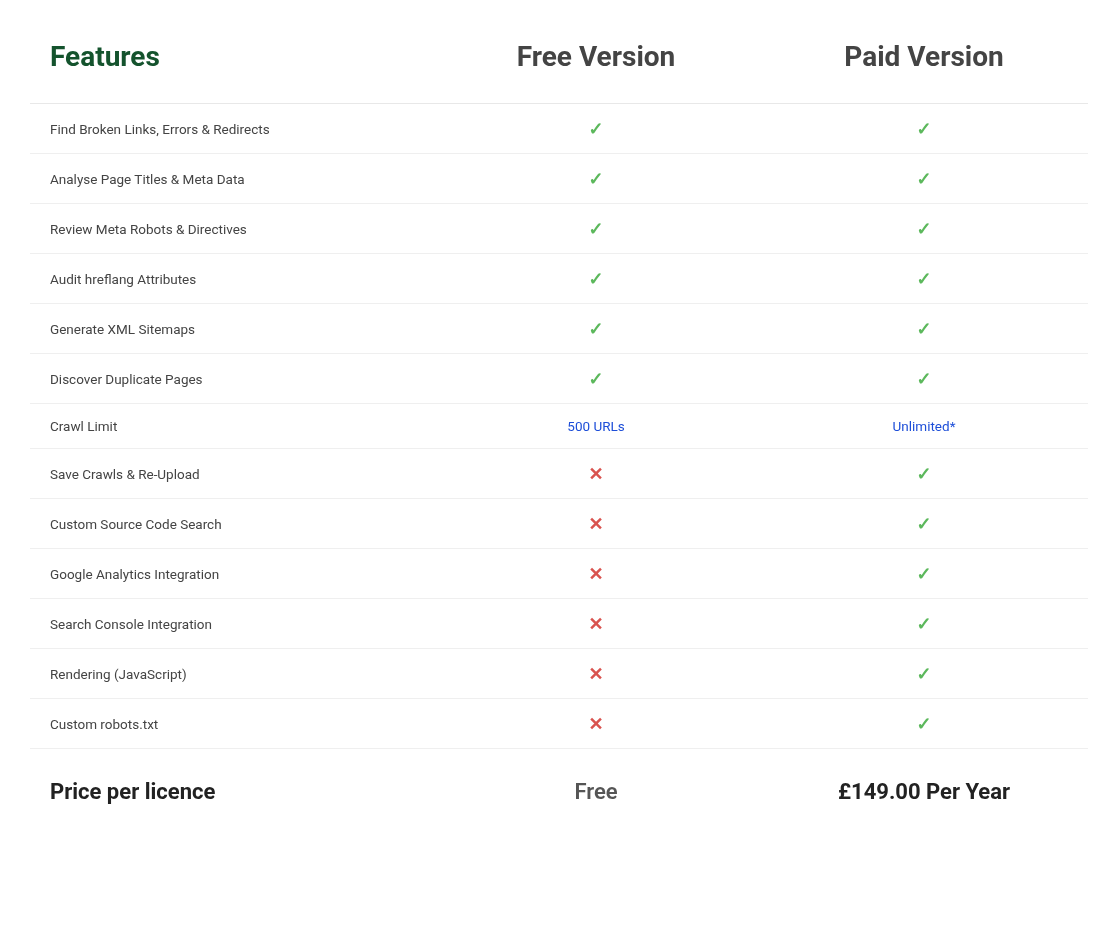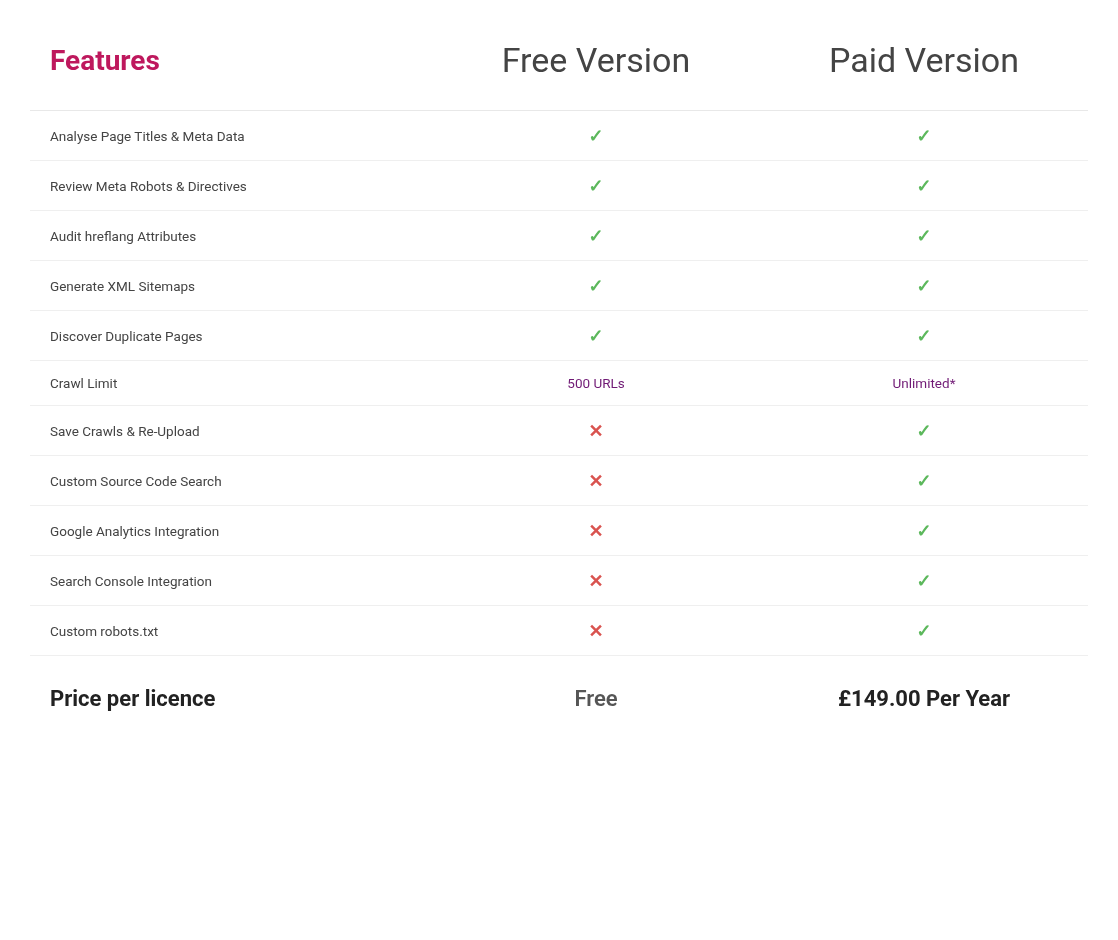--- a/index.html
+++ b/index.html
@@ -13,30 +13,30 @@
       max-width: 1118px;
       margin: 0 auto;
       padding: 20px 30px;
     }
     .comparison-table {
       width: 100%;
       border-collapse: collapse;
     }
     .comparison-table thead tr th {
       padding: 20px 20px 30px 20px;
-      font-size: 34px;
-      font-weight: 400;
+      font-size: 28px;
+      font-weight: 700;
       color: #444;
       border-bottom: 1px solid #e8e8e8;
     }
     .comparison-table thead tr th:first-child {
       text-align: left;
       font-size: 28px;
       font-weight: 700;
-      color: #be185d;
+      color: #14532d;
     }
     .comparison-table tbody tr td {
       padding: 14px 20px;
       border-bottom: 1px solid #efefef;
       color: #555;
       font-size: 13.5px;
     }
     .comparison-table tbody tr td:first-child {
       color: #444;
     }
@@ -47,21 +47,21 @@
       color: #5cb85c;
       font-size: 18px;
       font-weight: bold;
     }
     .cross-icon {
       color: #d9534f;
       font-size: 18px;
       font-weight: bold;
     }
     .text-value {
-      color: #701a75;
+      color: #1d4ed8;
       font-size: 13.5px;
     }
     .footer-row td {
       border-bottom: none !important;
       padding-top: 30px !important;
     }
     .footer-row td:first-child {
       vertical-align: top;
     }
     .price-label {
@@ -98,20 +98,25 @@
 <div class="container">
   <table class="comparison-table">
     <thead>
       <tr>
         <th class="col-feature">Features</th>
         <th class="col-free">Free Version</th>
         <th class="col-paid">Paid Version</th>
       </tr>
     </thead>
     <tbody id="table-body">
+    <tr>
+          <td>Find Broken Links, Errors &amp; Redirects</td>
+          <td><span class="check-icon">✓</span></td>
+          <td><span class="check-icon">✓</span></td>
+        </tr>
         <tr>
           <td>Analyse Page Titles &amp; Meta Data</td>
           <td><span class="check-icon">✓</span></td>
           <td><span class="check-icon">✓</span></td>
         </tr>
         <tr>
           <td>Review Meta Robots &amp; Directives</td>
           <td><span class="check-icon">✓</span></td>
           <td><span class="check-icon">✓</span></td>
         </tr>
@@ -149,20 +154,25 @@
           <td>Google Analytics Integration</td>
           <td><span class="cross-icon">✕</span></td>
           <td><span class="check-icon">✓</span></td>
         </tr>
         <tr>
           <td>Search Console Integration</td>
           <td><span class="cross-icon">✕</span></td>
           <td><span class="check-icon">✓</span></td>
         </tr>
         <tr>
+          <td>Rendering (JavaScript)</td>
+          <td><span class="cross-icon">✕</span></td>
+          <td><span class="check-icon">✓</span></td>
+        </tr>
+        <tr>
           <td>Custom robots.txt</td>
           <td><span class="cross-icon">✕</span></td>
           <td><span class="check-icon">✓</span></td>
         </tr>
         <tr class="footer-row">
           <td>
             <span class="price-label">Price per licence</span>
           </td>
           <td style="text-align: center; vertical-align: top;">
             <span class="free-price">Free</span>

